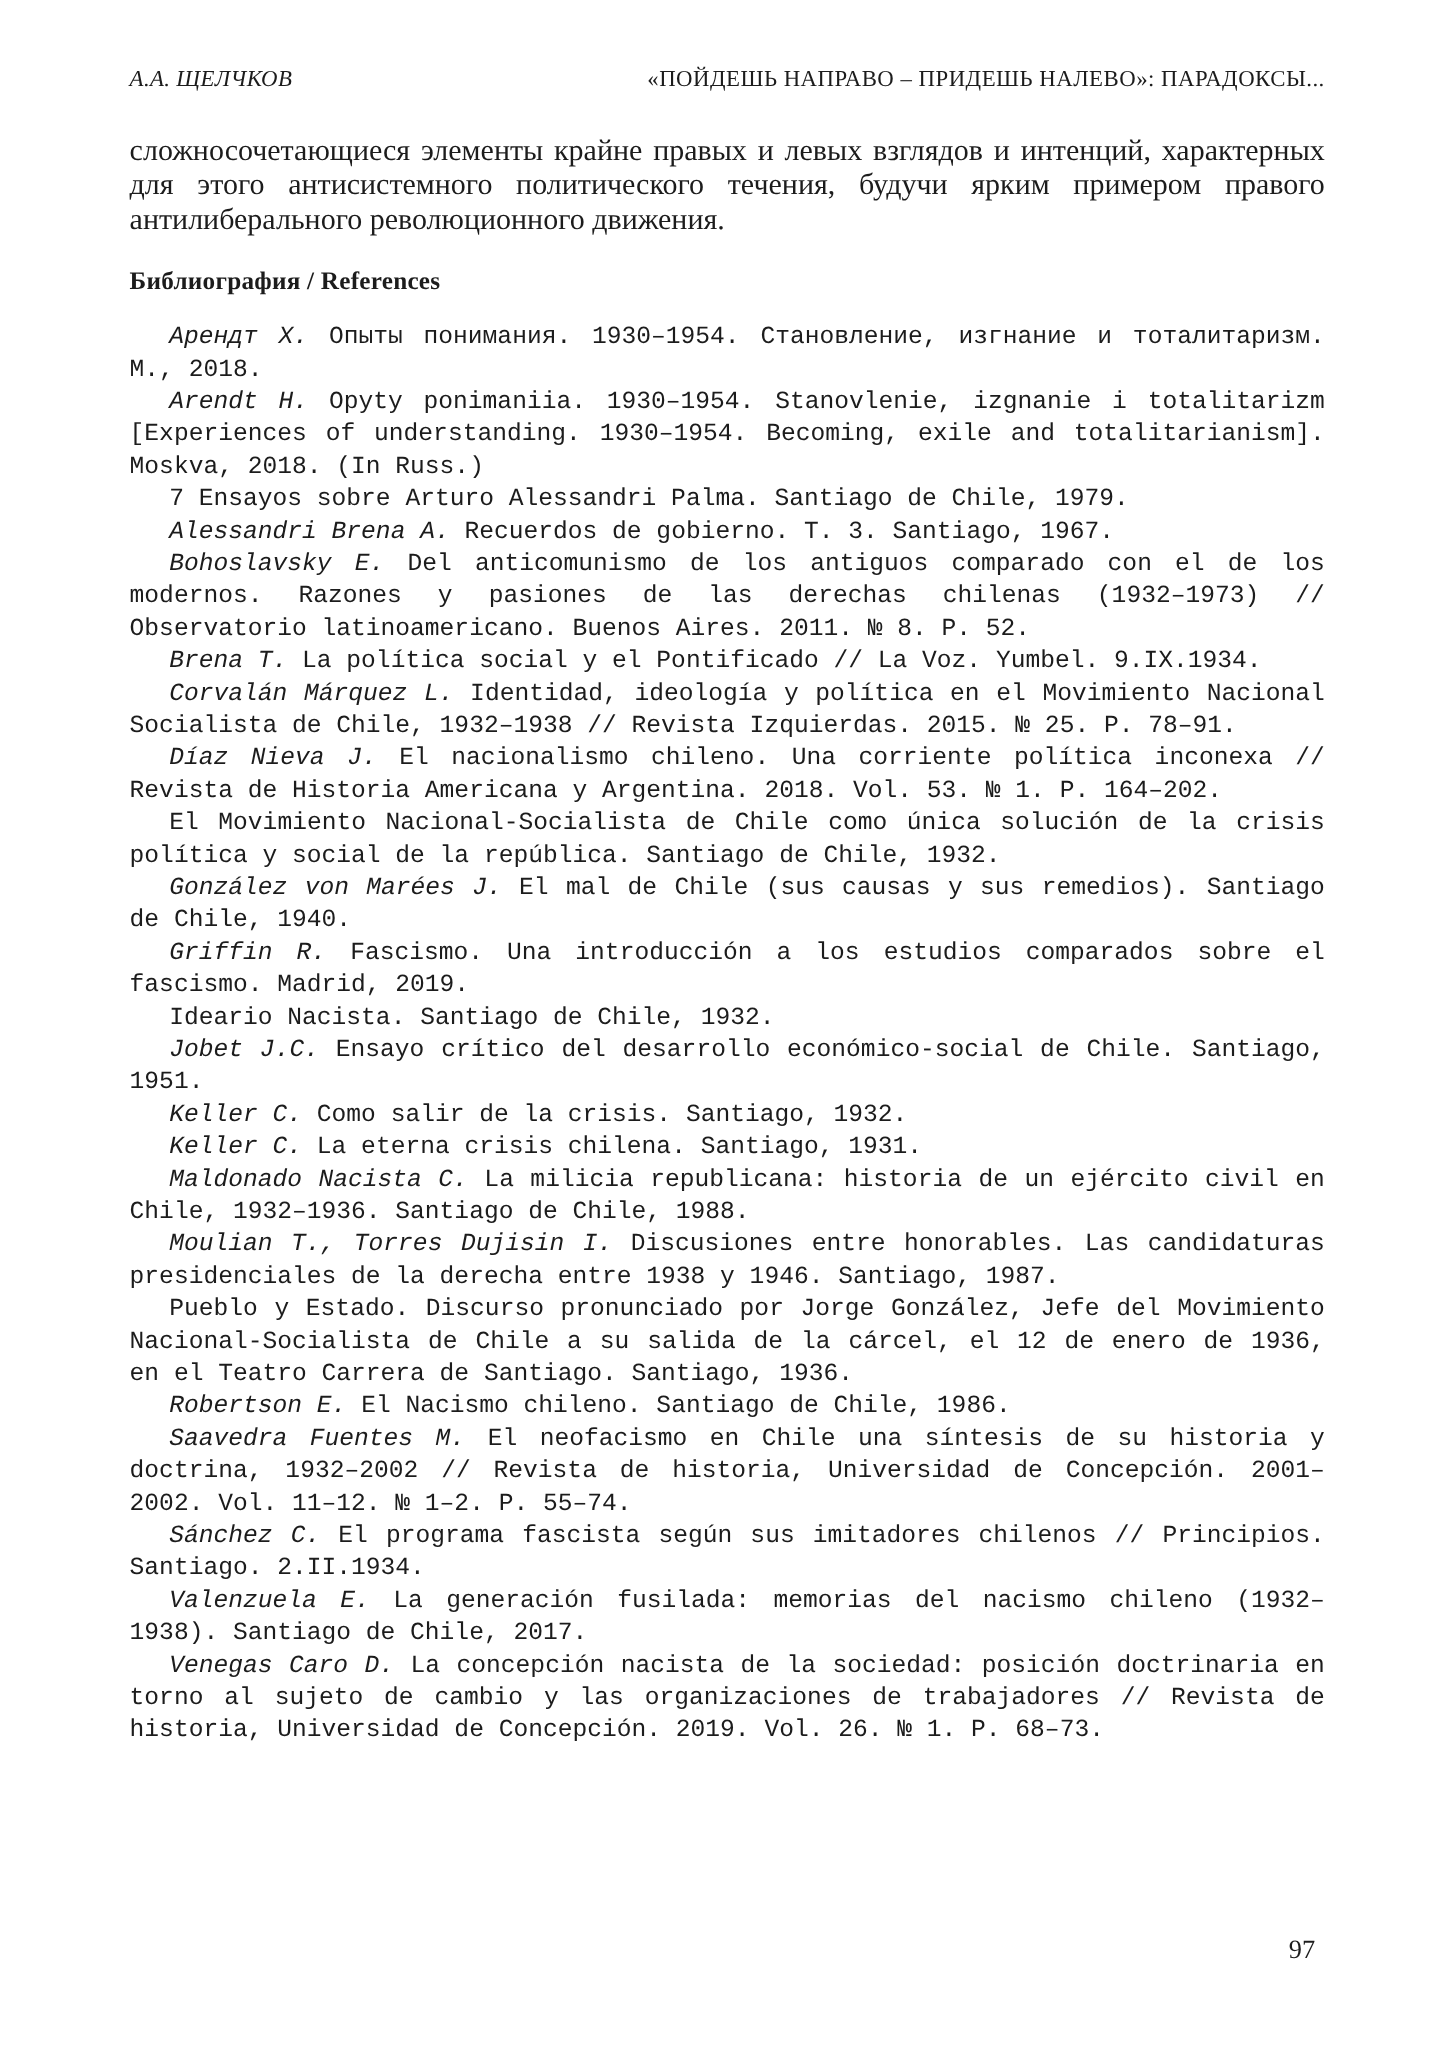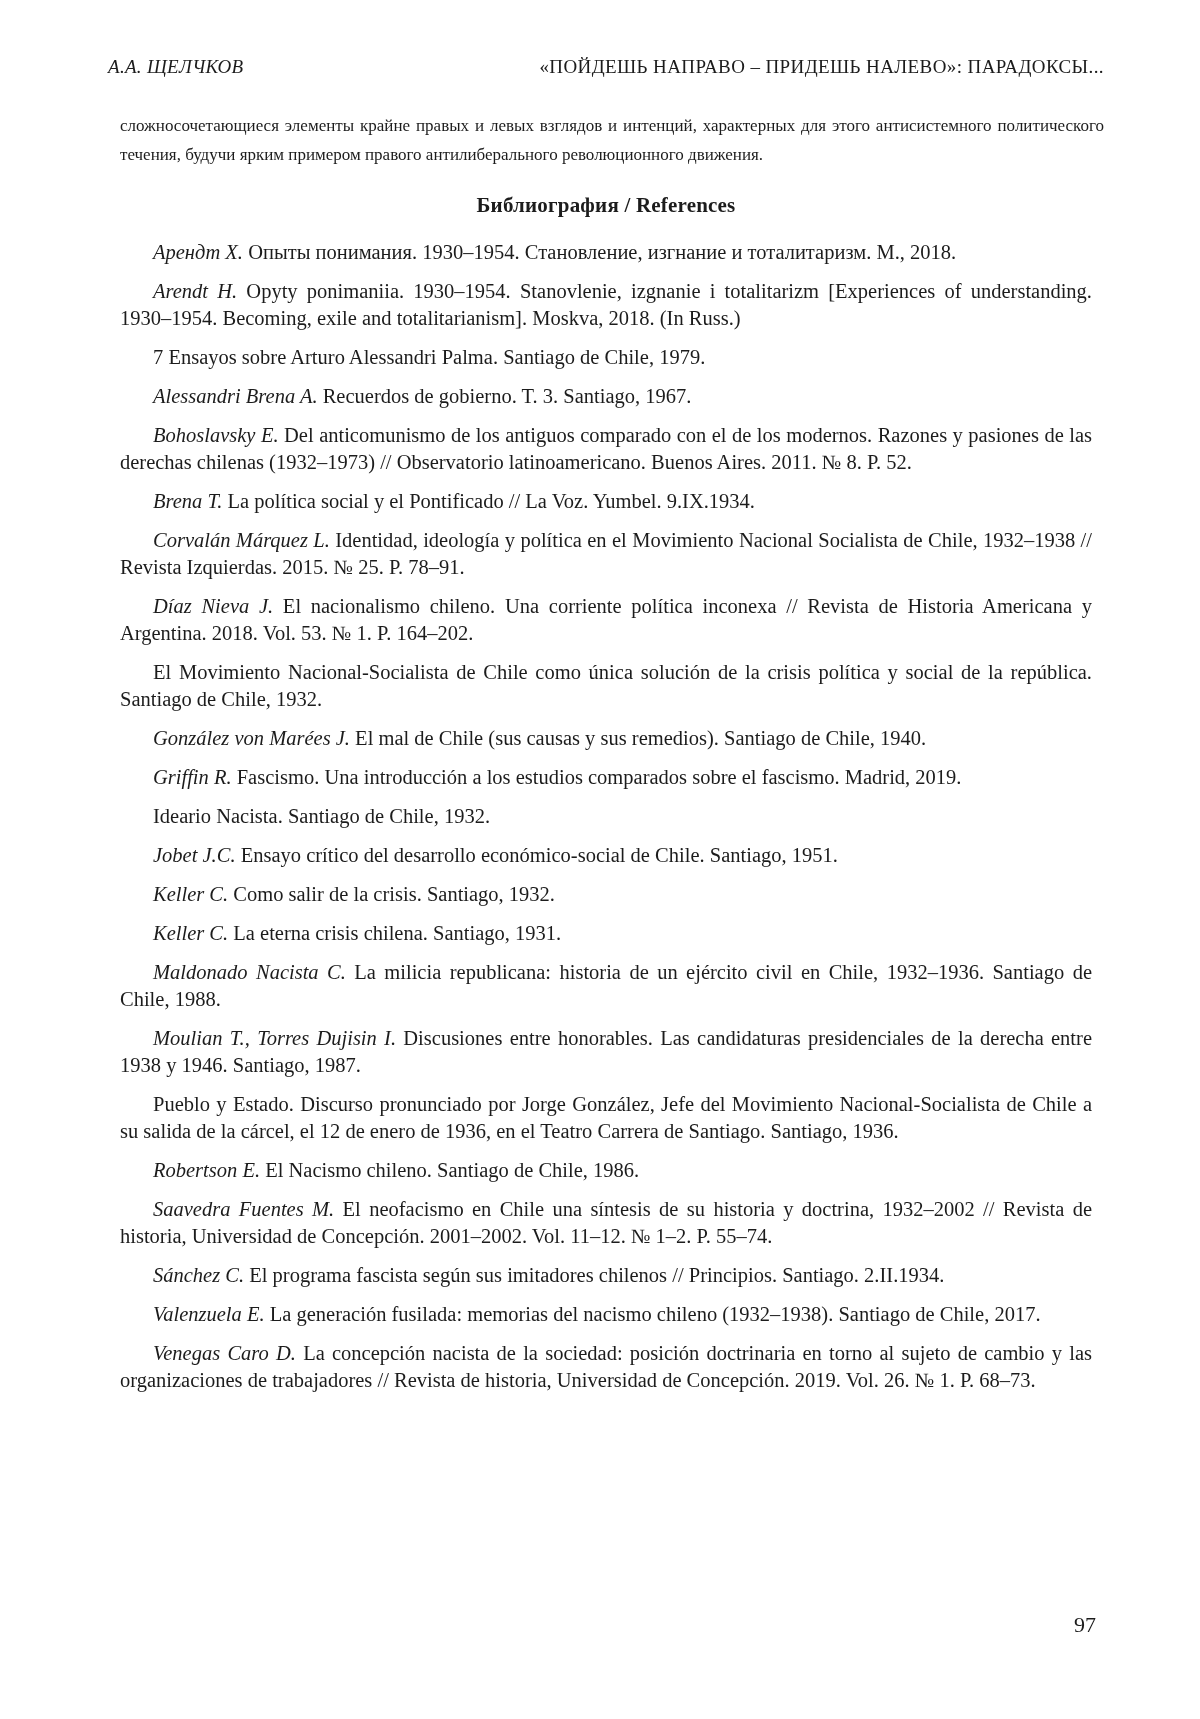--- a/index.html
+++ b/index.html
@@ -31,40 +31,41 @@
     white-space: nowrap;
   }
   .running-author {
     font-style: italic;
     letter-spacing: 0.3px;
   }
   .running-title {
     letter-spacing: 0.4px;
   }
   .intro {
-    margin: 33px 0 0 12px;
-    font-size: 17px;
+    margin: 33px 0 0 0;
+    font-size: 25px;
     line-height: 29px;
     text-align: justify;
   }
   .bib-heading {
     margin: 24px 0 21px 0;
     font-size: 21px;
     font-weight: bold;
-    text-align: center;
+    text-align: left;
     letter-spacing: 0.2px;
   }
   .refs {
     font-size: 20.5px;
     line-height: 27px;
   }
   .ref {
-    margin: 12px;
+    margin: 0;
     text-indent: 33px;
     text-align: justify;
+    font-family: Liberation Mono, monospace;
   }
   .ref-author {
     font-style: italic;
   }
   .page-number {
     position: absolute;
     top: 1612px;
     right: 104px;
     font-size: 22px;
   }

